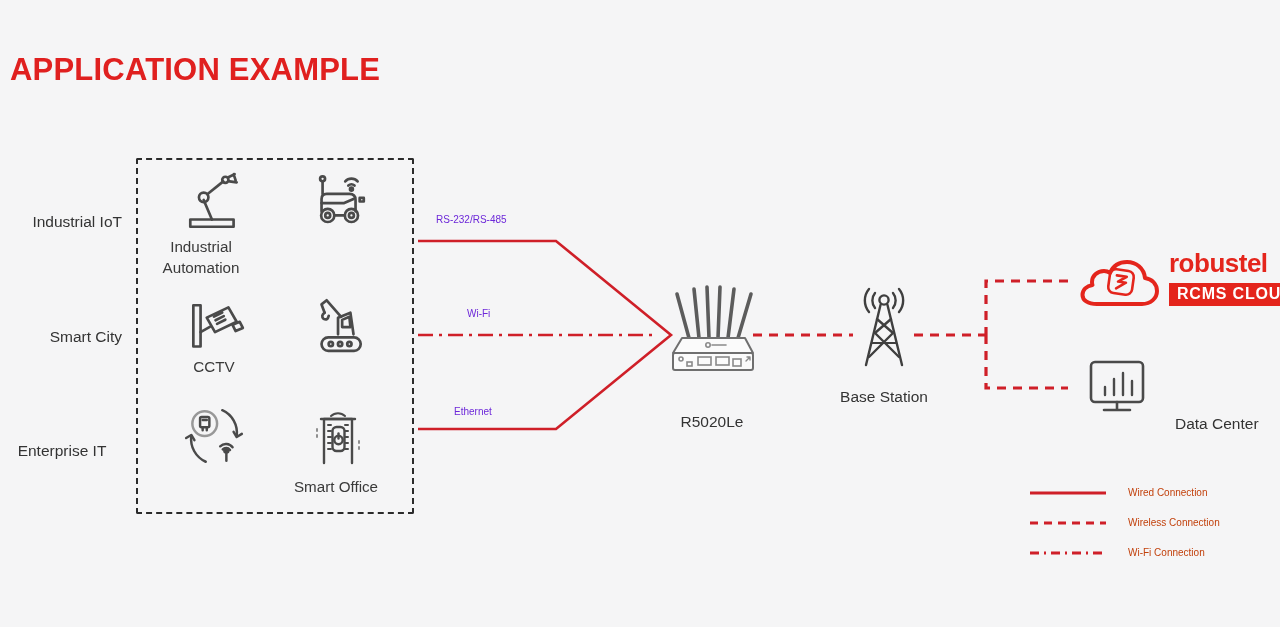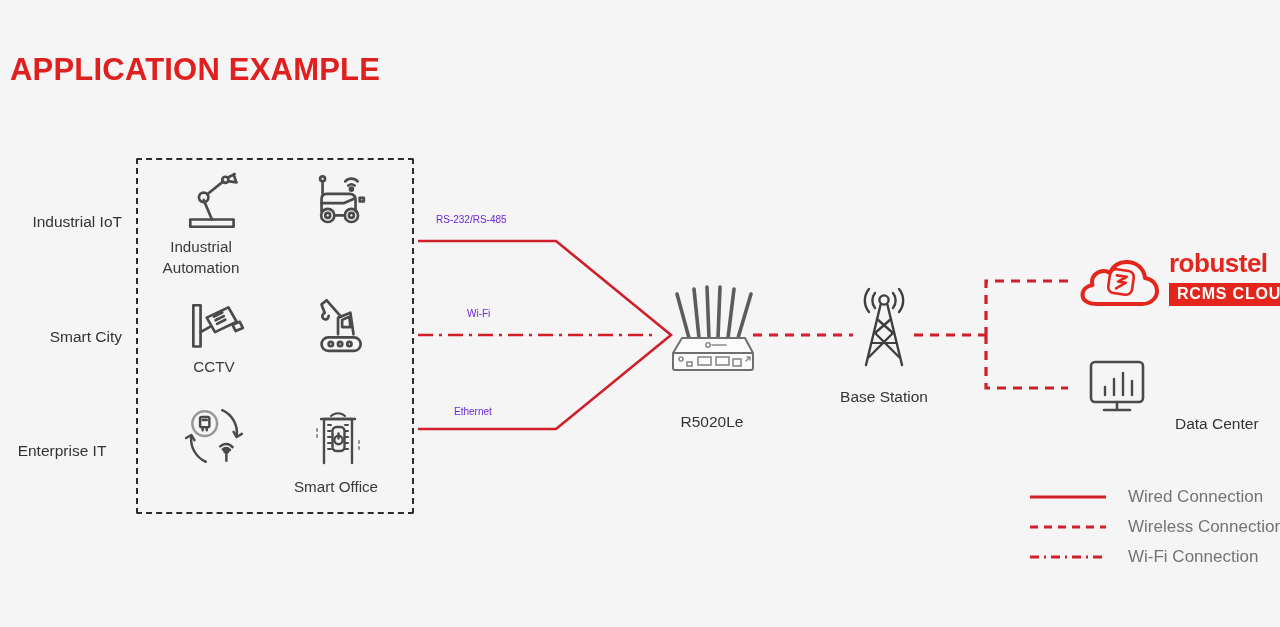--- a/index.html
+++ b/index.html
@@ -30,21 +30,21 @@
   .wordmark{
     left:1169px;top:248px;font-size:26px;font-weight:700;color:#e4251c;
     letter-spacing:-0.5px;line-height:30px;white-space:nowrap;
   }
   .rcms-badge{
     left:1169px;top:283px;background:#e4251c;color:#ffffff;
     font-size:16px;font-weight:700;letter-spacing:.8px;
     padding:2px 8px 3px 8px;white-space:nowrap;
   }
   .legend-row{display:flex;align-items:center;gap:20px;}
-  .legend-label{font-size:17px;color:#737373;white-space:nowrap;}
+  .legend-label{font-size:10px;color:#c2410c;white-space:nowrap;}
   svg{display:block;}
 </style>
 </head>
 <body>
 
 <div class="stage">
 
   <div class="abs page-title">APPLICATION EXAMPLE</div>
 
   <svg class="abs" style="left:0;top:0;pointer-events:none;" width="1280" height="627" viewBox="0 0 1280 627">

